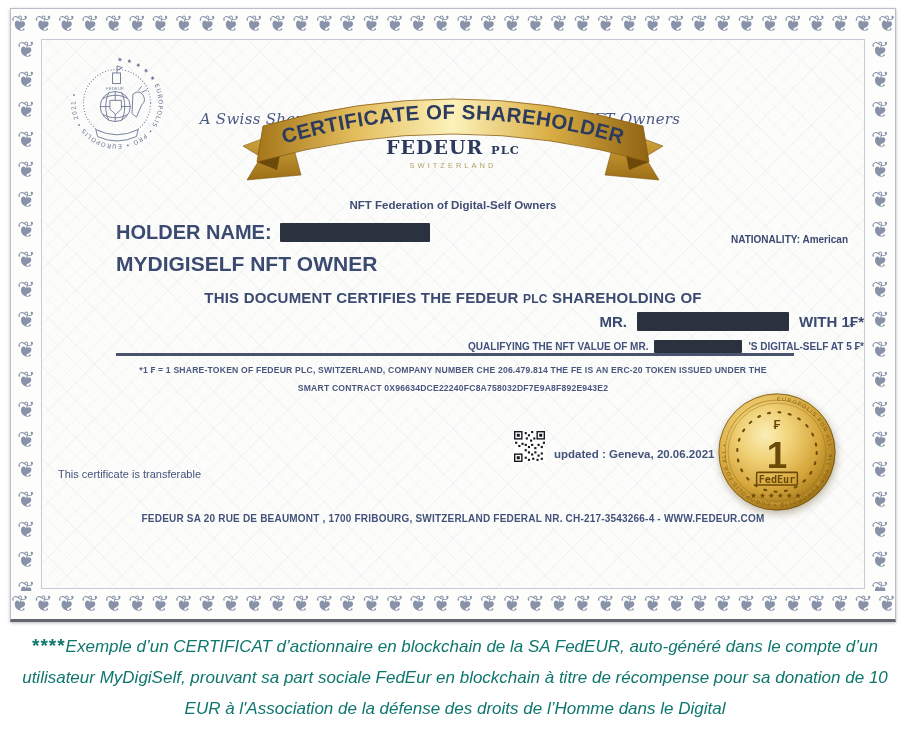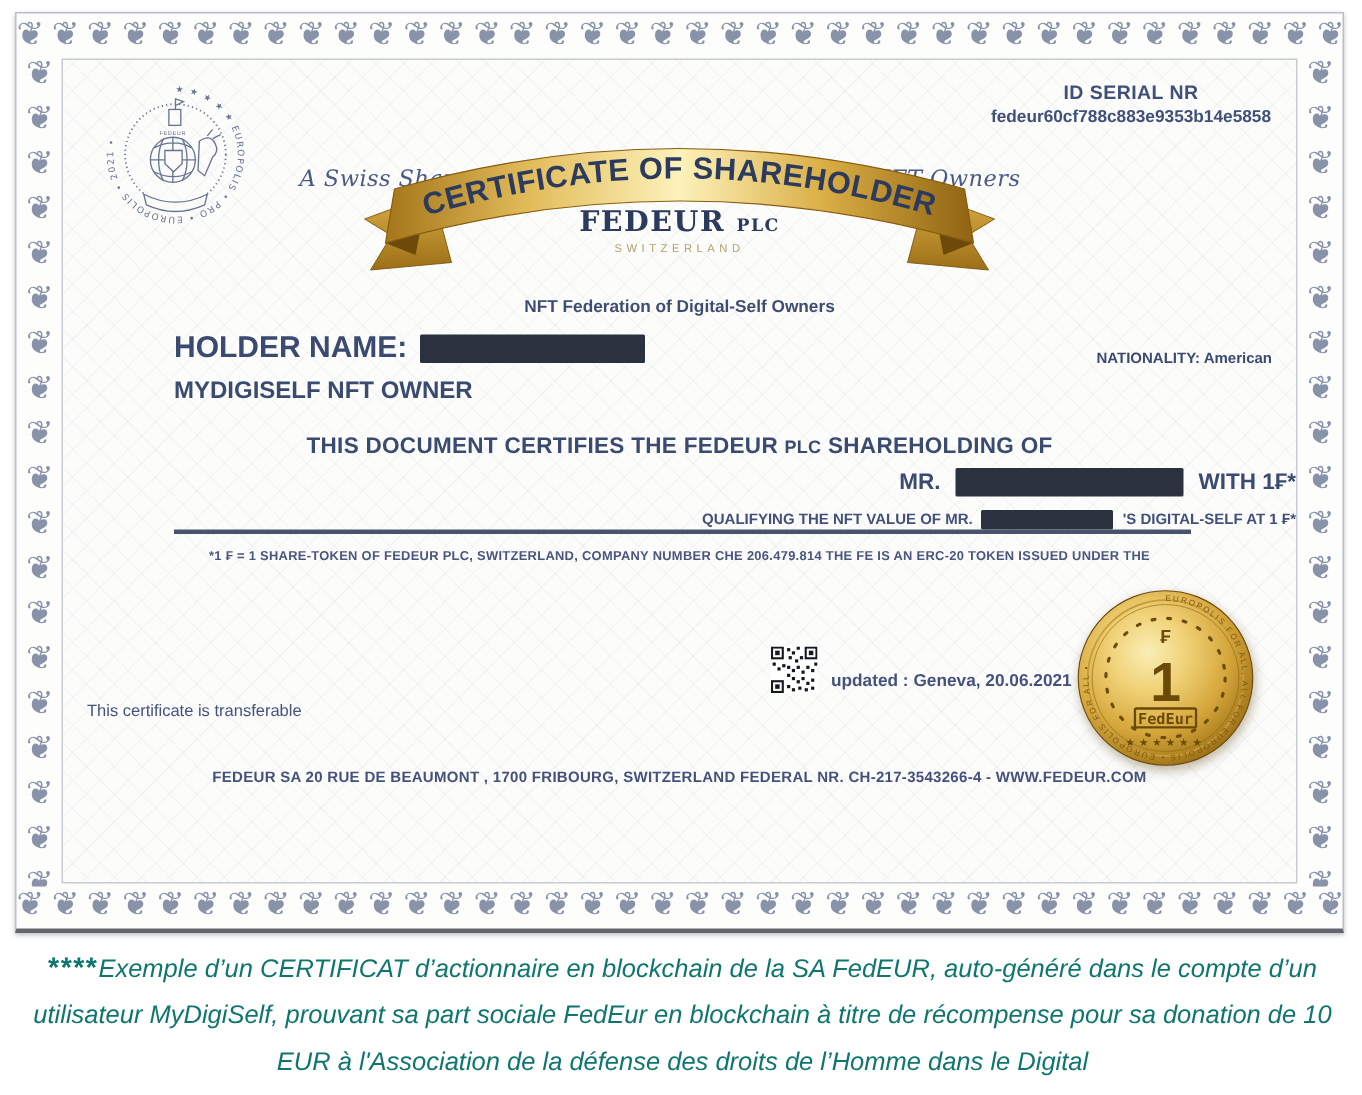--- a/index.html
+++ b/index.html
@@ -34,21 +34,21 @@
 
   .ribbon{position:absolute;left:50%;top:40px;transform:translateX(-50%);
       width:432px;height:116px;}
 
   .federation{position:absolute;left:0;right:0;top:159px;text-align:center;
       font-size:11.5px;font-weight:700;color:#3f4d73;}
 
   .holder-row{position:absolute;left:74px;top:181px;display:flex;align-items:center;gap:8px;}
   .holder-label{font-size:20px;font-weight:700;color:#3b4a70;}
   .redact{background:#2b323f;border-radius:1px;}
-  .owner-line{position:absolute;left:74px;top:212px;font-size:16px;font-weight:700;color:#3b4a70;}
+  .owner-line{position:absolute;left:74px;top:212px;font-size:21px;font-weight:700;color:#3b4a70;}
   .nationality{position:absolute;right:16px;top:194px;font-size:10px;font-weight:700;color:#3b4a70;}
 
   .certifies{position:absolute;left:0;right:0;top:249px;text-align:center;
       font-size:15px;font-weight:700;color:#3b4a70;letter-spacing:.2px;}
   .plc-small{font-size:12px;}
   .mr-line{position:absolute;left:0;right:0;top:272px;display:flex;
       justify-content:flex-end;align-items:center;gap:10px;
       font-size:15px;font-weight:700;color:#3b4a70;}
   .qualifying{position:absolute;left:0;right:0;top:300px;display:flex;
       justify-content:flex-end;align-items:center;gap:6px;
@@ -104,24 +104,20 @@
           <path d="M41,64 h34 M44,55 c9,-5 20,-5 28,0 M44,73 c9,5 20,5 28,0 M58,47 v34 M51,48 c-5,9 -5,23 0,32 M65,48 c5,9 5,23 0,32"></path>
           <path d="M52,57 h13 v10 l-6.5,6 l-6.5,-6 z" fill="#fbfbfa"></path>
           <path d="M78,50 q8,-6 12,2 q3,6 -2,10 l-6,14 l-5,-4 z M84,46 l4,-5 M88,48 l6,-3"></path>
           <path d="M36,90 q24,12 48,0 l-2,8 q-22,10 -44,0 z" fill="#fbfbfa"></path>
         </g>
         <text x="58" y="45" text-anchor="middle" font-size="4.2" letter-spacing=".5" fill="#5c688a">FEDEUR</text>
       </svg>
 
       <div class="tagline">A Swiss Share-Tokens Enterprise of Digital-Self NFT Owners</div>
 
-      <div class="id-block">
-        <div class="id-label">ID SERIAL NR</div>
-        <div class="id-value">fedeur60cf788c883e9353b14e5858</div>
-      </div>
 
       <svg class="ribbon" viewBox="0 0 432 116">
         <defs>
           <linearGradient id="goldBand" x1="0" y1="0" x2="1" y2="0">
             <stop offset="0" stop-color="#a5761a"></stop>
               <stop offset=".25" stop-color="#e3bd5c"></stop>
             <stop offset=".5" stop-color="#fdf2bb"></stop>
               <stop offset=".75" stop-color="#d9ad43"></stop>
             <stop offset="1" stop-color="#8f6312"></stop>
           </linearGradient>
@@ -163,26 +159,27 @@
 
       <div class="mr-line">
         <span>MR.</span>
         <span class="redact" style="width:152px;height:19px;"></span>
         <span><span>WITH 1</span><span class="sym">₣</span><span>*</span></span>
       </div>
 
       <div class="qualifying">
         <span>QUALIFYING THE NFT VALUE OF MR.</span>
         <span class="redact" style="width:88px;height:13px;"></span>
-        <span><span>'S DIGITAL-SELF AT 1</span> <span class="sym">₣</span><span>*</span></span>
+        <span><span>'S DIGITAL-SELF AT 5</span> <span class="sym">₣</span><span>*</span></span>
       </div>
 
       <div class="rule"></div>
 
       <div class="fine fine1">*1 ₣ = 1 SHARE-TOKEN OF FEDEUR PLC, SWITZERLAND, COMPANY NUMBER CHE 206.479.814 THE FE IS AN ERC-20 TOKEN ISSUED UNDER THE</div>
+      <div class="fine fine2">SMART CONTRACT 0X96634DCE22240FC8A758032DF7E9A8F892E943E2</div>
 
       <div class="transferable">This certificate is transferable</div>
 
       <svg class="qr" viewBox="0 0 29 29">
         <rect width="29" height="29" fill="#fff"></rect>
         <g fill="#15181d">
           <rect x="0" y="0" width="8" height="8"></rect>
             <rect x="21" y="0" width="8" height="8"></rect>
             <rect x="0" y="21" width="8" height="8"></rect>
         </g>

